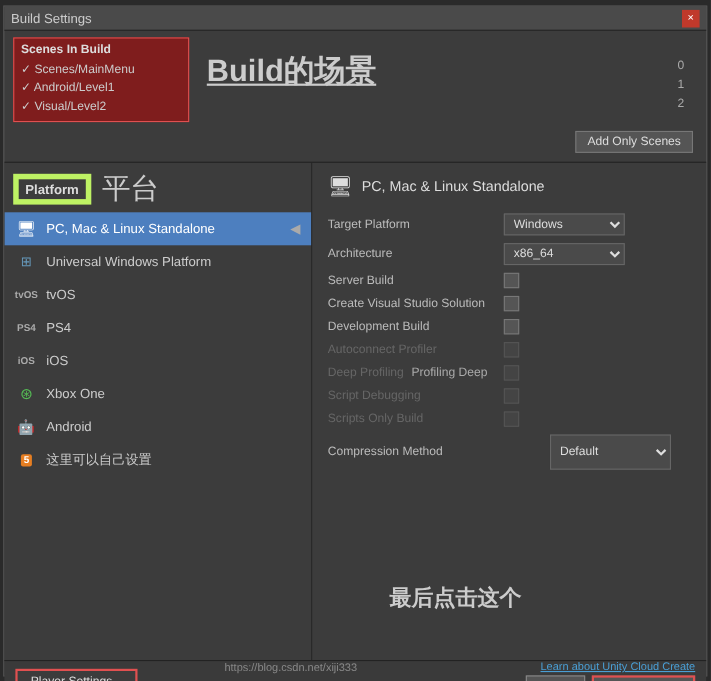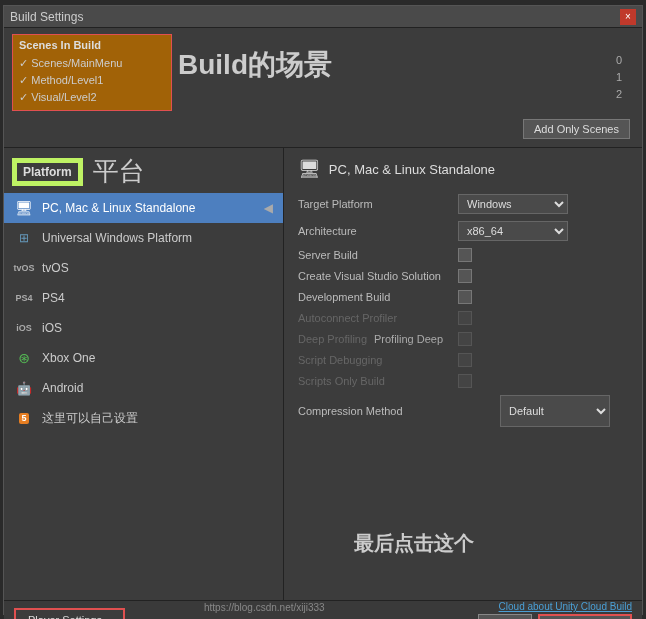--- a/index.html
+++ b/index.html
@@ -49,41 +49,42 @@
     .scenes-section {
       padding: 6px 8px 4px 8px;
       border-bottom: 1px solid #222;
       height: 120px;
       position: relative;
     }
     .scenes-box {
       border: 1px solid #e05050;
       padding: 4px 6px;
       width: 160px;
-      background: #a16207;
+      background: #7f1d1d;
       float: left;
     }
     .scenes-box-title {
       color: #ddd;
       font-size: 11px;
       margin-bottom: 4px;
       font-weight: bold;
     }
     .scene-item {
       color: #ccc;
       font-size: 11px;
       line-height: 17px;
     }
     .scenes-caption {
       position: absolute;
-      left: 174px;
+      left: 184px;
       top: 18px;
       font-size: 28px;
       color: #ccc;
       font-weight: bold;
+      text-decoration: underline;
     }
     .scene-numbers {
       position: absolute;
       right: 20px;
       top: 24px;
       font-size: 11px;
       color: #aaa;
       line-height: 17px;
     }
     .add-open-scenes-btn {
@@ -298,21 +299,21 @@
 
   <div class="title-bar">
     <span class="title-bar-text">Build Settings</span>
     <button class="close-btn">×</button>
   </div>
 
   <div class="scenes-section">
     <div class="scenes-box">
       <div class="scenes-box-title">Scenes In Build</div>
       <div class="scene-item">✓ Scenes/MainMenu</div>
-      <div class="scene-item">✓ Method/Level1</div>
+      <div class="scene-item">✓ Android/Level1</div>
       <div class="scene-item">✓ Visual/Level2</div>
     </div>
     <div class="scenes-caption">Build的场景</div>
     <div class="scene-numbers">
       <div>0</div>
       <div>1</div>
       <div>2</div>
     </div>
     <button class="add-open-scenes-btn">Add Only Scenes</button>
   </div>
@@ -433,21 +434,21 @@
         </select>
       </div>
     </div>
   </div>
 
   <div style="position:absolute;left:350px;top:524px;font-size:20px;color:#ccc;font-weight:bold;pointer-events:none;">最后点击这个</div>
 
   <div class="bottom-bar">
     <button class="player-settings-btn" style="border:2px solid #e05050;">Player Settings...</button>
     <div class="bottom-right">
-      <a class="cloud-link">Cloud about Unity Cloud Build</a>
+      <a class="cloud-link">Learn about Unity Cloud Create</a>
       <div class="build-buttons">
         <button class="build-btn">Build</button>
         <button class="build-and-run-btn">Build And Run</button>
       </div>
     </div>
   </div>
 
   <div style="position:absolute;left:200px;top:596px;font-size:10px;color:#888;pointer-events:none;">https://blog.csdn.net/xiji333</div>
 </div>
 

